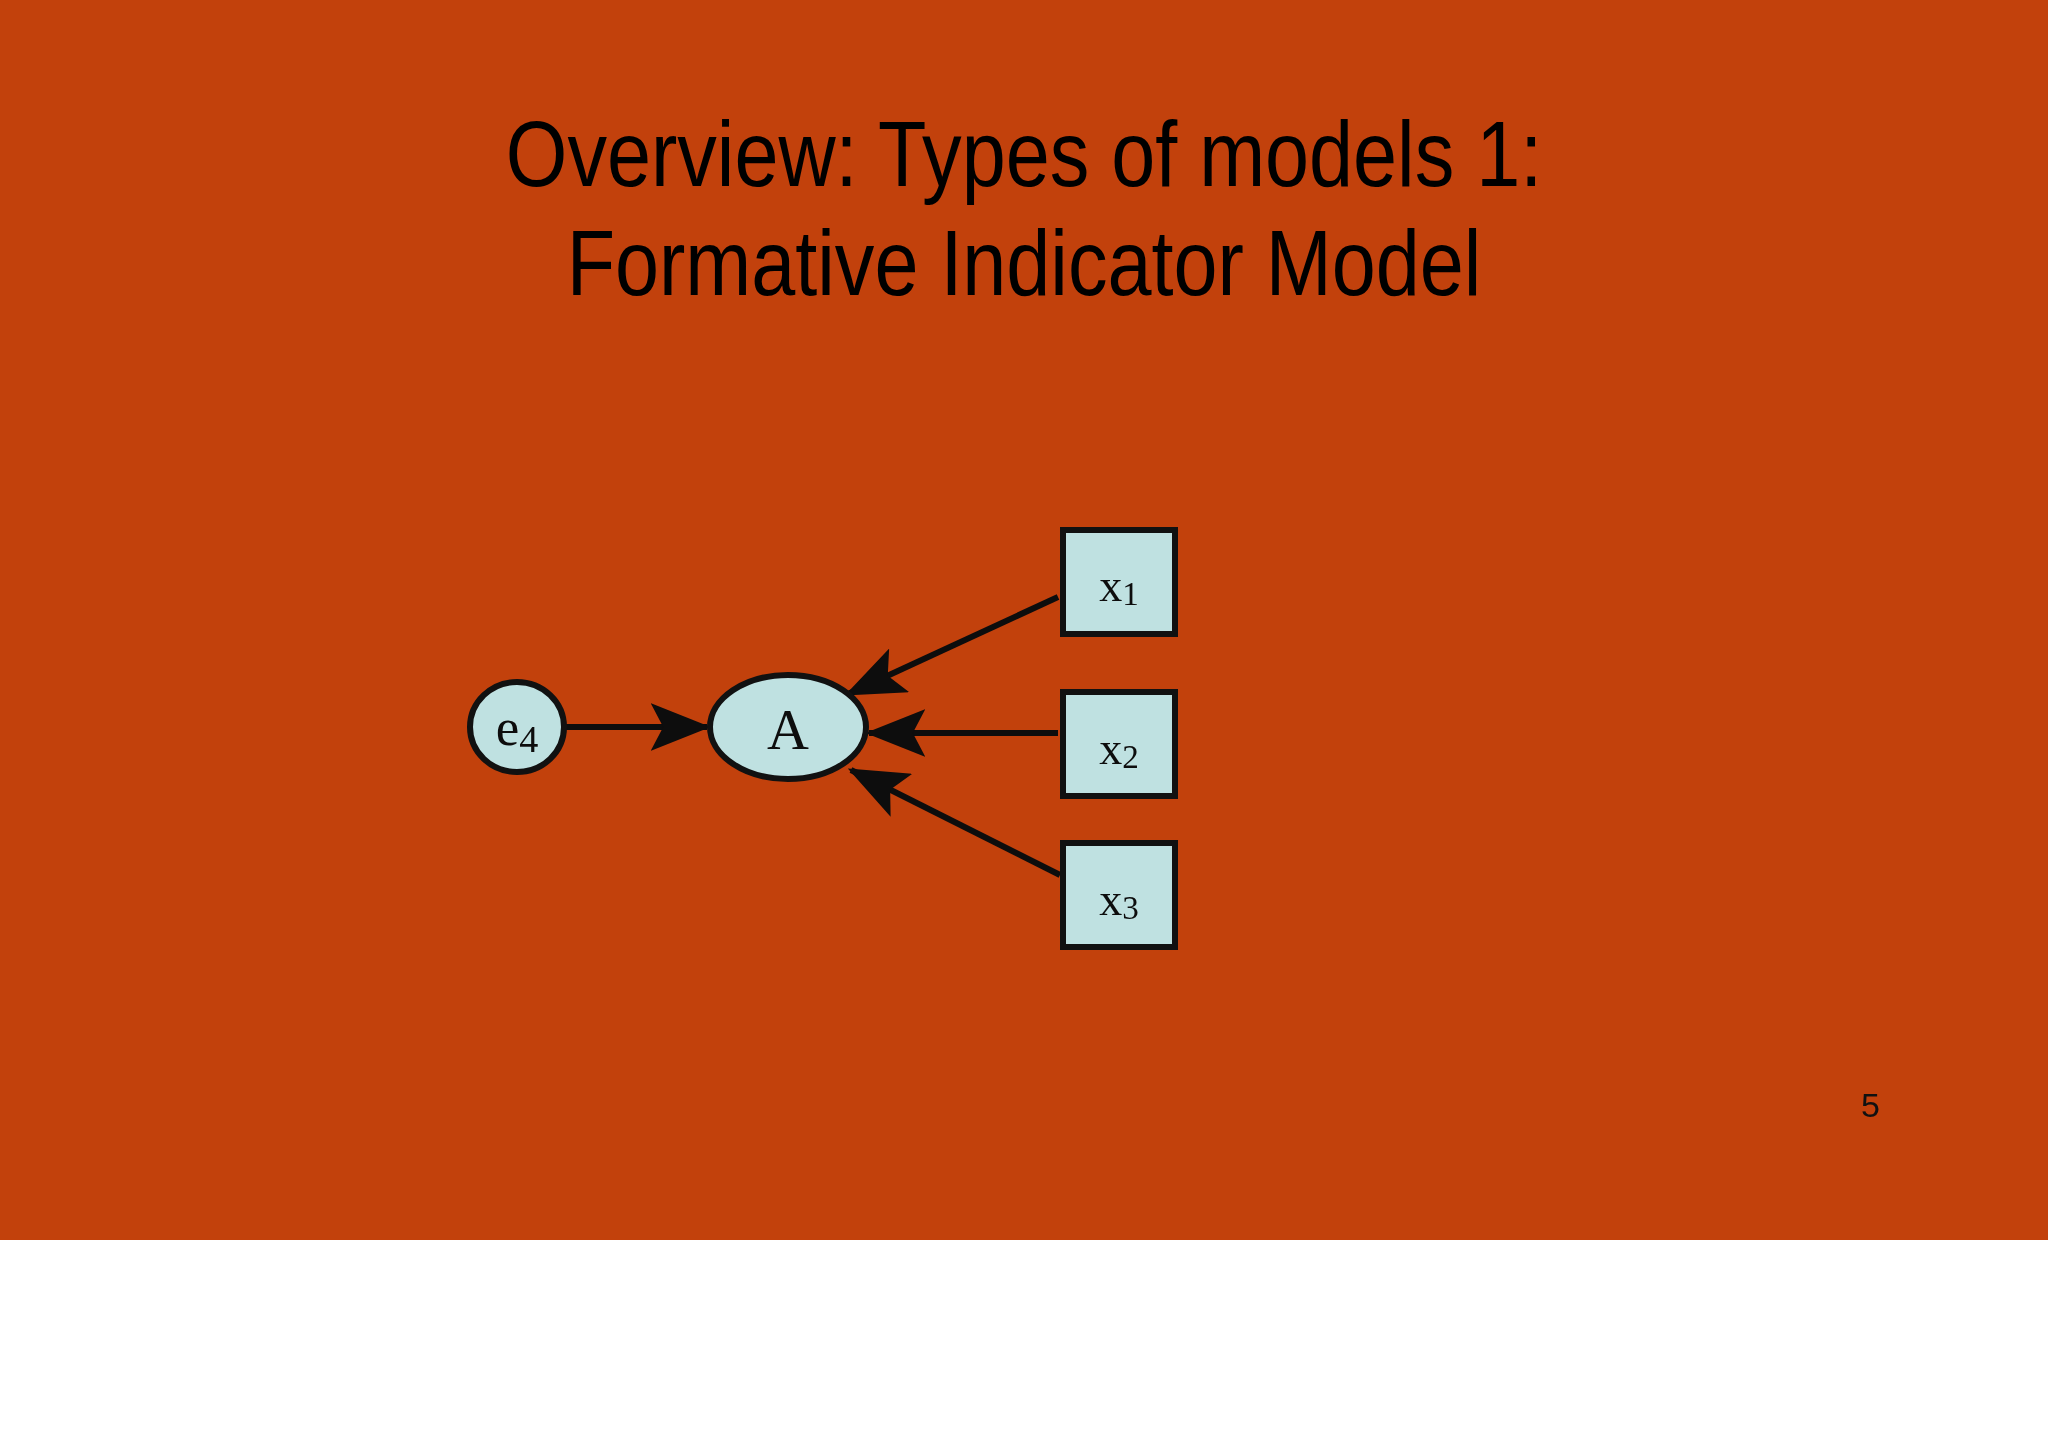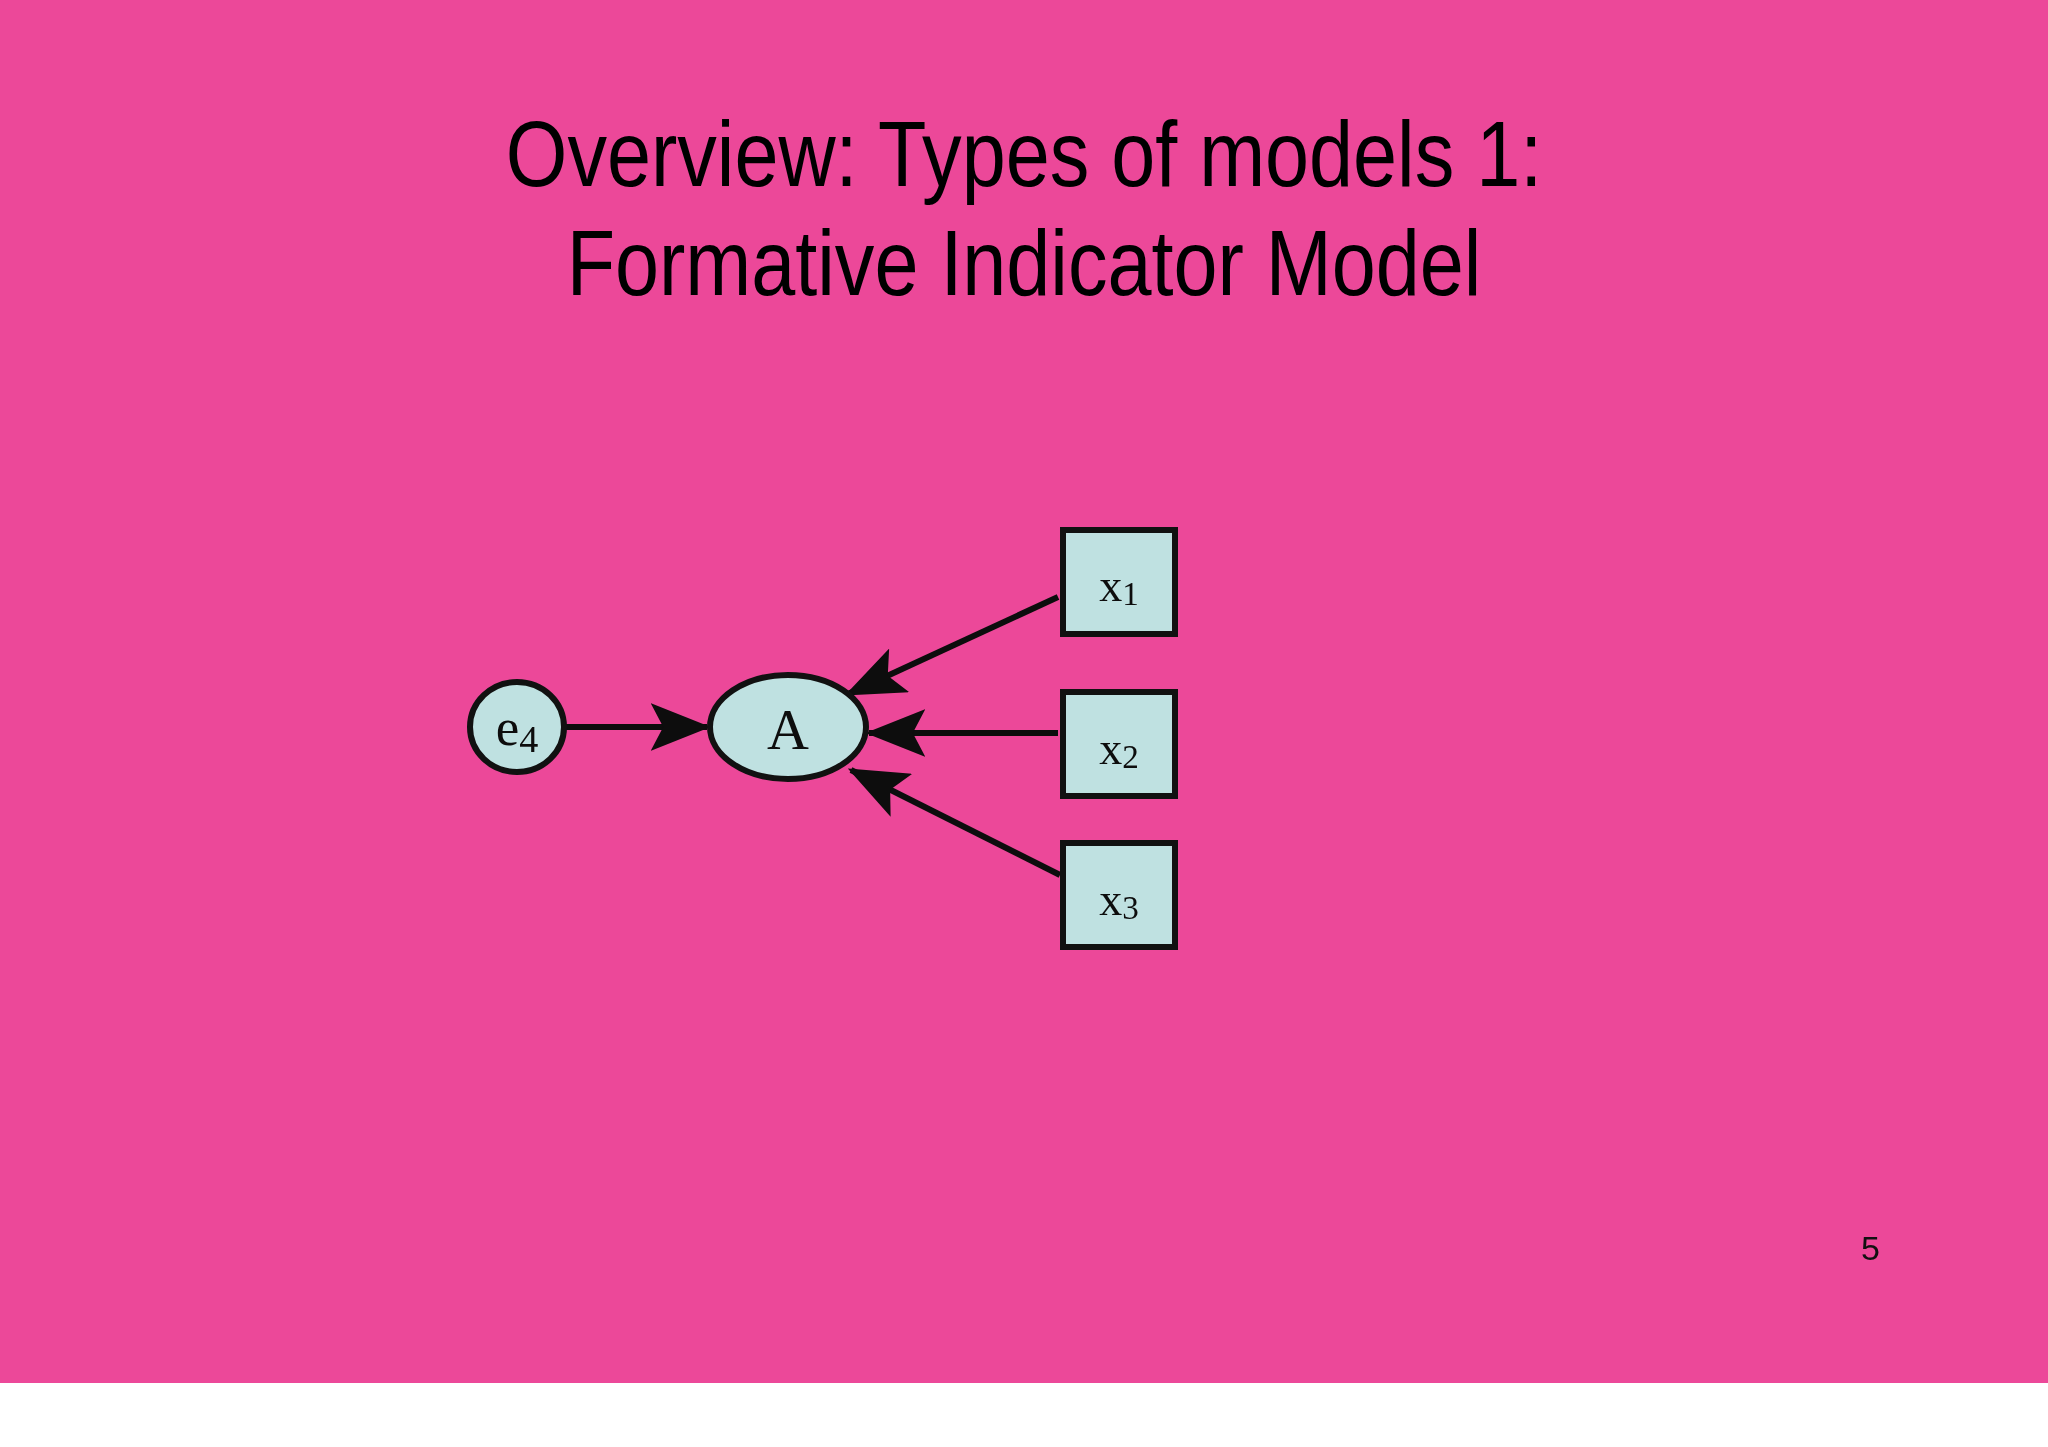--- a/index.html
+++ b/index.html
@@ -8,22 +8,22 @@
     padding: 0;
     background: #ffffff;
   }
   body {
     font-family: "Liberation Sans", sans-serif;
     color: #000000;
   }
   #slide {
     position: relative;
     width: 2048px;
-    height: 1383px;
-    background: #ec4899;
+    height: 1240px;
+    background: #c2410c;
     overflow: hidden;
   }
 
   
   .slide-title {
     position: absolute;
     left: 0;
     top: 100px;
     width: 2048px;
     text-align: center;

